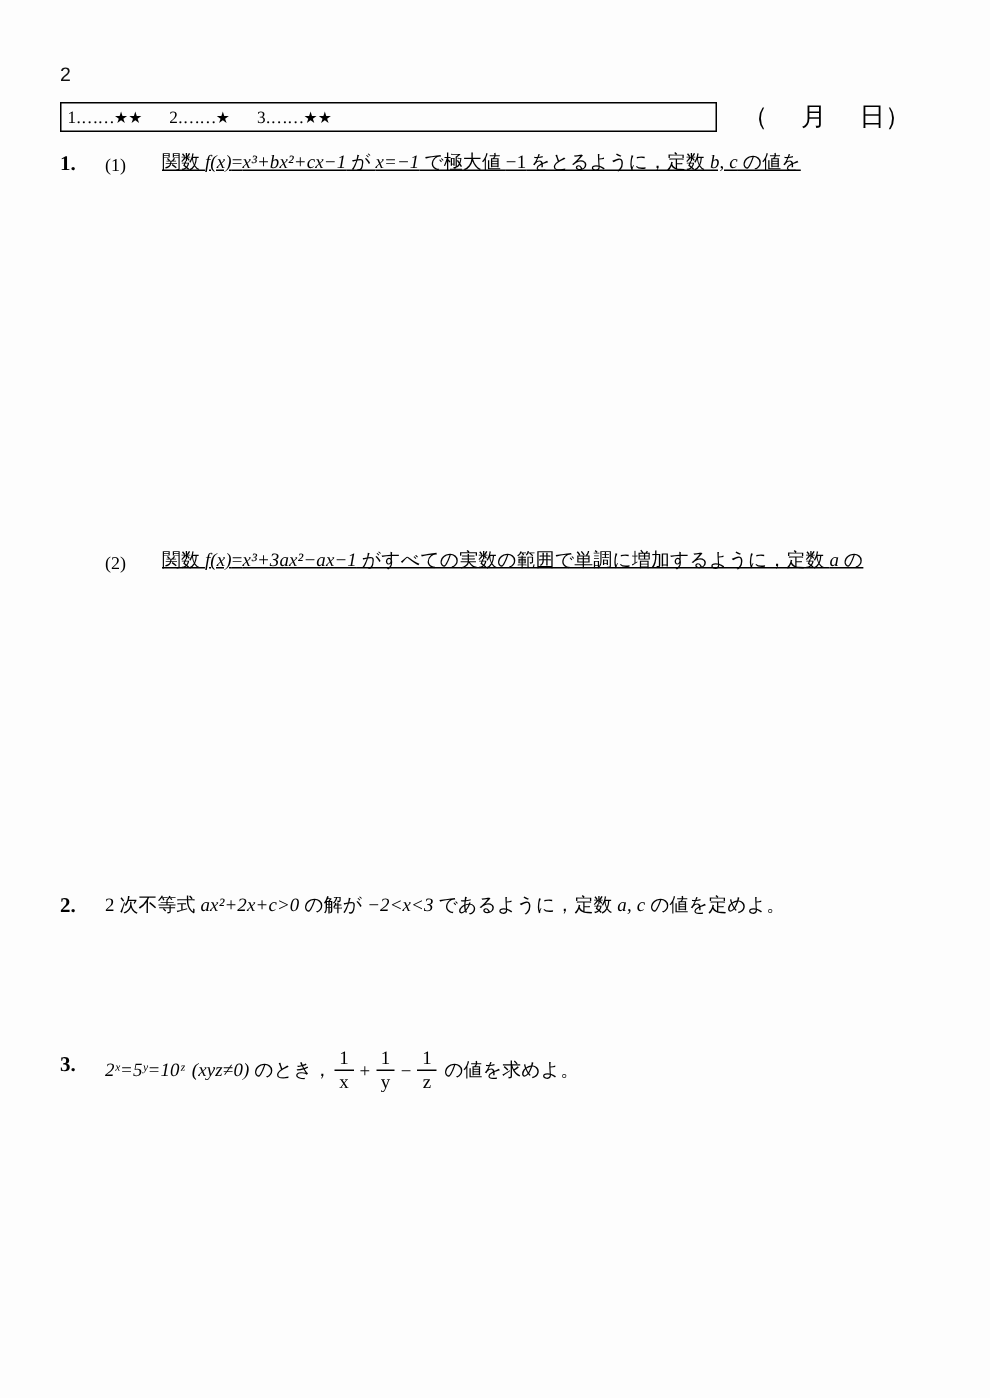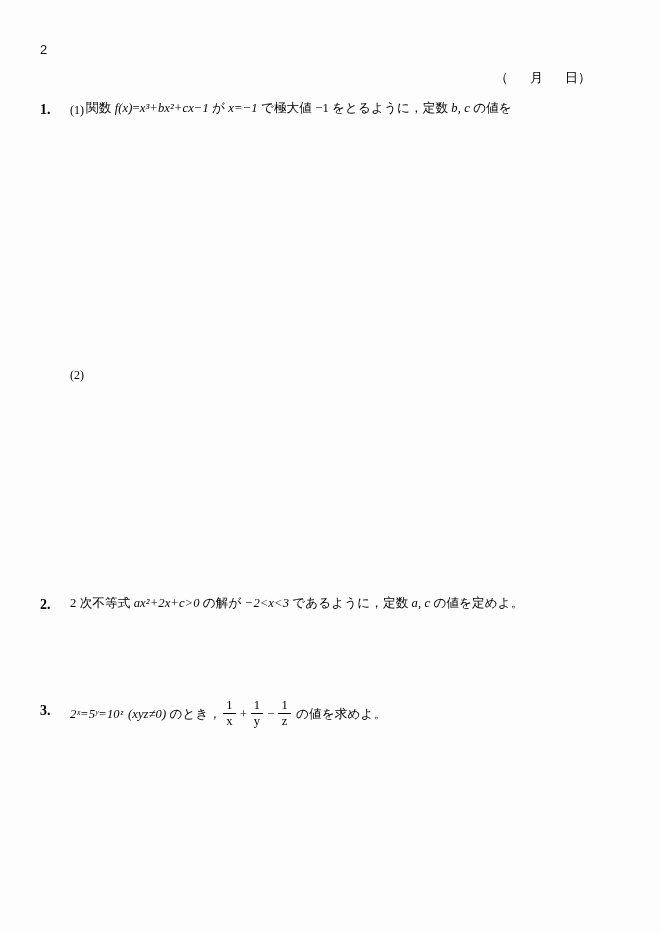--- a/index.html
+++ b/index.html
@@ -60,21 +60,21 @@
   .si { display: inline-block; }
   .si .lbl { font-family: "Liberation Serif", serif; }
   .si .dots { letter-spacing: -0.5px; }
   .si .stars { letter-spacing: 0px; font-size: 10.5px; }
   .gap-a { display: inline-block; width: 18px; }
   .gap-b { display: inline-block; width: 18px; }
   .date-field {
     position: absolute;
     left: 455px;
     top: 0;
-    font-size: 13px;
+    font-size: 17px;
     line-height: 20px;
     white-space: nowrap;
   }
   .date-field .sp { display: inline-block; width: 22px; }
 
   .prob {
     position: absolute;
     left: 40px;
     width: 580px;
     font-size: 12.8px;
@@ -93,21 +93,21 @@
     left: 0;
     top: 0;
     font-size: 12px;
   }
   .body-text {
     position: relative;
     font-size: 12.6px;
     letter-spacing: 0.1px;
   }
   .indent1 { margin-left: 30px; }
-  .indent2 { margin-left: 46px; }
+  .indent2 { margin-left: 68px; text-decoration: underline; }
   .line2 { margin-top: 2px; }
 
   i.v { font-family: "Liberation Serif", serif; font-style: italic; }
   .sp2 { display: inline-block; width: 5px; }
 
   
   .frac {
     display: inline-block;
     vertical-align: middle;
     text-align: center;
@@ -129,31 +129,37 @@
   .op { display: inline-block; padding: 0 2px; vertical-align: middle; }
 </style>
 </head>
 <body>
 
 <div class="page">
 
   <div class="page-number">2</div>
 
   <div class="header-row">
+    <div class="star-box">
+      <div class="star-box-inner">
+        <span class="si"><span class="lbl">1.</span><span class="dots">……</span><span class="stars">★★</span></span><span class="gap-a"></span><span class="si"><span class="lbl">2.</span><span class="dots">……</span><span class="stars">★</span></span><span class="gap-b"></span><span class="si"><span class="lbl">3.</span><span class="dots">……</span><span class="stars">★★</span></span>
+      </div>
+    </div>
     <div class="date-field"><span>（</span><span class="sp"></span><span>月</span><span class="sp"></span><span>日</span><span>）</span></div>
   </div>
 
   <div class="prob" style="top: 99px;">
     <span class="prob-num">1.</span>
     <div class="sub-label" style="left: 30px; top: 2px;">(1)</div>
     <div class="body-text indent2"><span>関数 </span><i class="v">f(x)</i><span>=</span><i class="v">x³+bx²+cx−1</i><span> が </span><i class="v">x=−1</i><span> で極大値 </span><span>−1</span><span> をとるように，定数 </span><i class="v">b, c</i><span> の値を</span></div>
   </div>
 
   <div class="prob" style="top: 364px;">
     <div class="sub-label" style="left: 30px; top: 2px;">(2)</div>
+    <div class="body-text indent2"><span>関数 </span><i class="v">f(x)</i><span>=</span><i class="v">x³+3ax²−ax−1</i><span> がすべての実数の範囲で単調に増加するように，定数 </span><i class="v">a</i><span> の</span></div>
   </div>
 
   <div class="prob" style="top: 594px;">
     <span class="prob-num">2.</span>
     <div class="body-text indent1"><span>2 次不等式 </span><i class="v">ax²+2x+c&gt;0</i><span> の解が </span><i class="v">−2&lt;x&lt;3</i><span> であるように，定数 </span><i class="v">a, c</i><span> の値を定めよ。</span></div>
   </div>
 
   <div class="prob" style="top: 700px;">
     <span class="prob-num">3.</span>
     <div class="body-text indent1"><i class="v">2ˣ=5ʸ=10ᶻ</i><span class="sp2"></span><i class="v">(xyz≠0)</i><span> のとき，</span><span class="frac"><span class="num">1</span><span class="den">x</span></span><span class="op">+</span><span class="frac"><span class="num">1</span><span class="den">y</span></span><span class="op">−</span><span class="frac"><span class="num">1</span><span class="den">z</span></span><span> の値を求めよ。</span></div>

